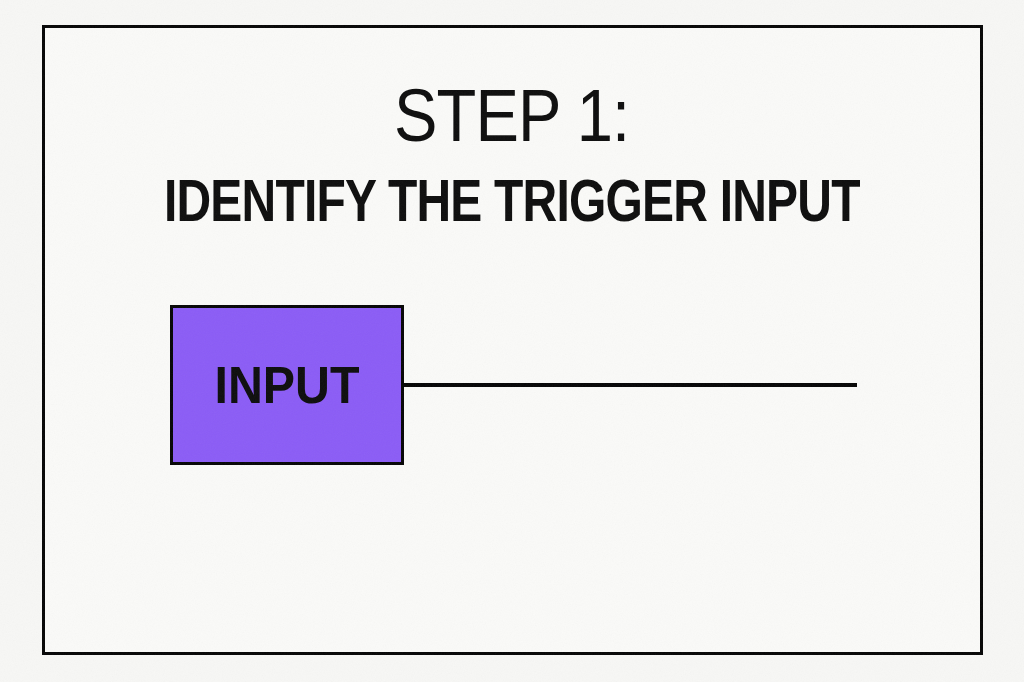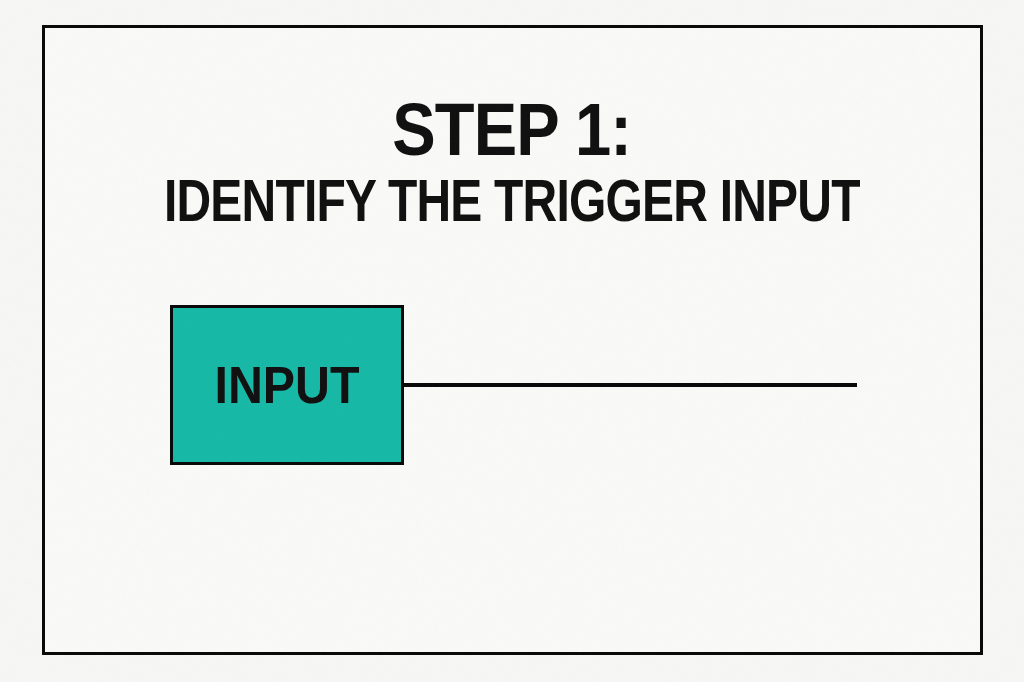--- a/index.html
+++ b/index.html
@@ -26,24 +26,23 @@
     background: #fafaf8;
   }
   .title {
     position: absolute;
     left: 0;
     top: 79px;
     width: 100%;
     text-align: center;
     font-size: 74px;
     line-height: 74px;
-    font-weight: bold;
+    font-weight: normal;
     color: #0d0d0d;
     white-space: nowrap;
-    margin-top: 14px;
   }
   .title .squeeze {
     display: inline-block;
     transform: scaleX(0.88);
     transform-origin: 50% 50%;
     letter-spacing: -1px;
   }
   .subtitle {
     position: absolute;
     left: 0;
@@ -63,21 +62,21 @@
     letter-spacing: -1px;
   }
   .input-box {
     position: absolute;
     left: 170px;
     top: 305px;
     width: 234px;
     height: 160px;
     border: 3px solid #050505;
     box-sizing: border-box;
-    background: #14b8a6;
+    background: #8b5cf6;
     display: flex;
     align-items: center;
     justify-content: center;
   }
   .input-label {
     font-size: 52px;
     font-weight: bold;
     color: #0d0d0d;
     transform: scaleX(0.93);
     transform-origin: 50% 50%;

